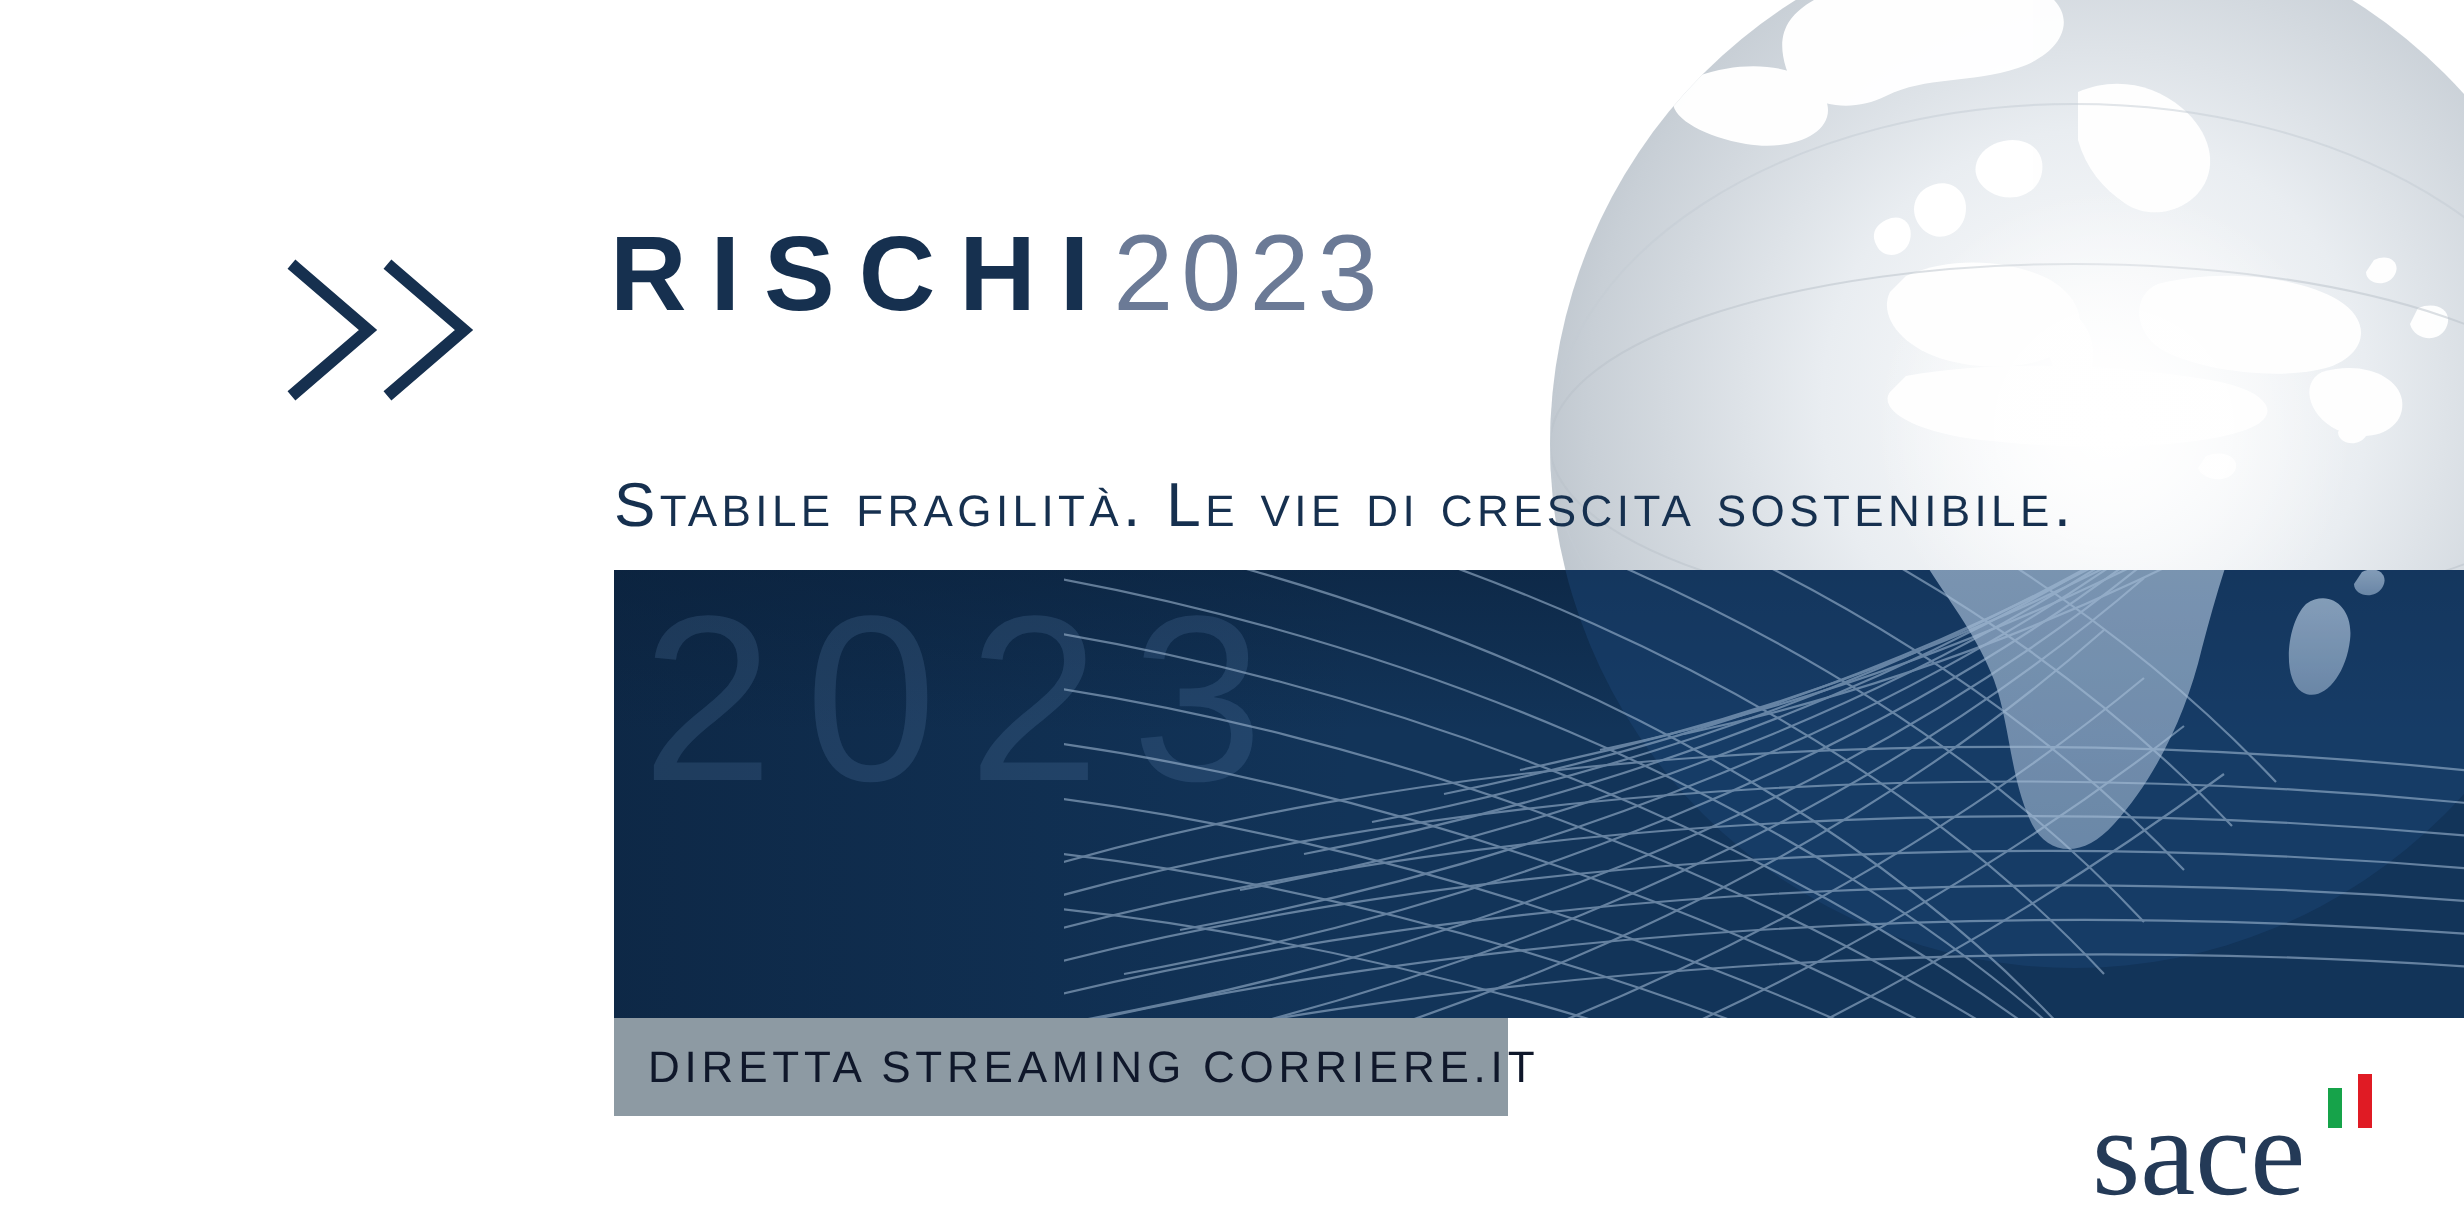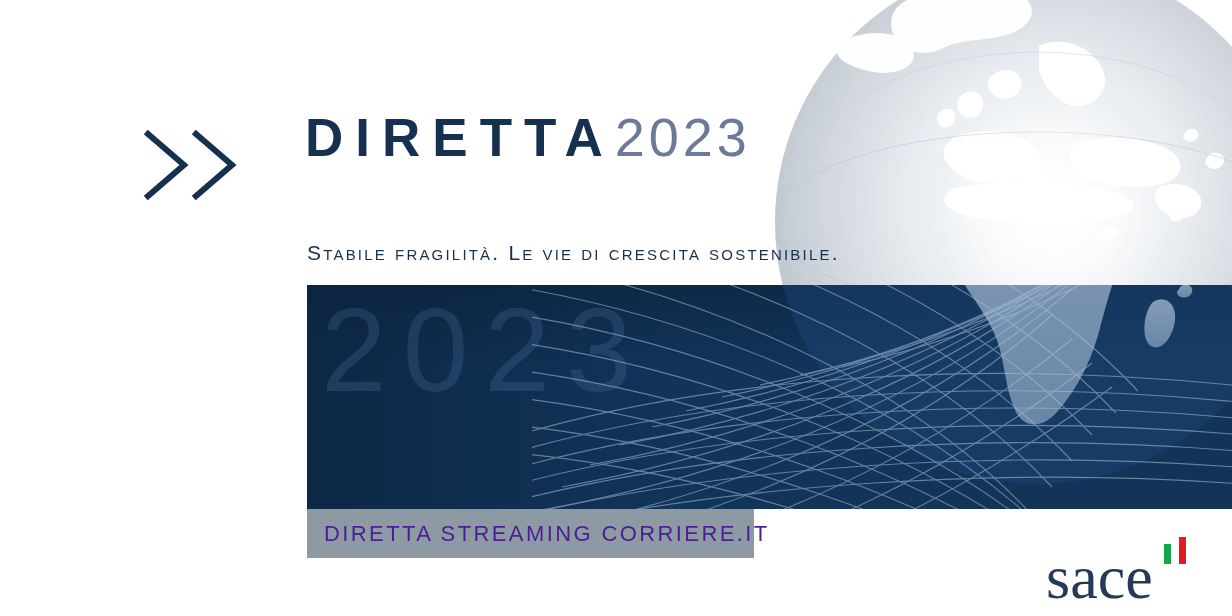--- a/index.html
+++ b/index.html
@@ -103,21 +103,21 @@
   .head-line .year {
     font-weight: 300;
     color: #6b7a96;
     letter-spacing: 4px;
     font-size: 54px;
   }
   #subtitle {
     position: absolute;
     left: 307px;
     top: 239px;
-    font-size: 21px;
+    font-size: 31px;
     line-height: 28px;
     font-weight: 400;
     font-variant: small-caps;
     letter-spacing: 2.2px;
     color: #16304f;
     white-space: nowrap;
   }
 
   
   #streaming-bar {
@@ -127,21 +127,21 @@
     width: 447px;
     height: 49px;
     background: #8d9aa3;
     display: flex;
     align-items: center;
   }
   #streaming-text {
     margin-left: 17px;
     font-size: 22px;
     letter-spacing: 2.4px;
-    color: #4c1d95;
+    color: #0f172a;
     white-space: nowrap;
   }
 
   
   #logo {
     position: absolute;
     right: 36px;
     bottom: 6px;
     height: 80px;
     width: 150px;
@@ -313,21 +313,21 @@
     <svg viewBox="0 0 100 74" xmlns="http://www.w3.org/2000/svg">
       <g fill="none" stroke="#16304f" stroke-width="6" stroke-linecap="square">
         <polyline points="6,6 42,37 6,68"></polyline>
         <polyline points="54,6 90,37 54,68"></polyline>
       </g>
     </svg>
   </div>
 
   <div id="headline">
     <div class="head-line">
-      <span>DIRETTA</span><span class="year">2023</span>
+      <span>RISCHI</span><span class="year">2023</span>
     </div>
   </div>
 
   <div id="subtitle">Stabile fragilità. Le vie di crescita sostenibile.</div>
 
   <div id="streaming-bar">
     <span id="streaming-text">DIRETTA STREAMING CORRIERE.IT</span>
   </div>
 
   <div id="logo">

